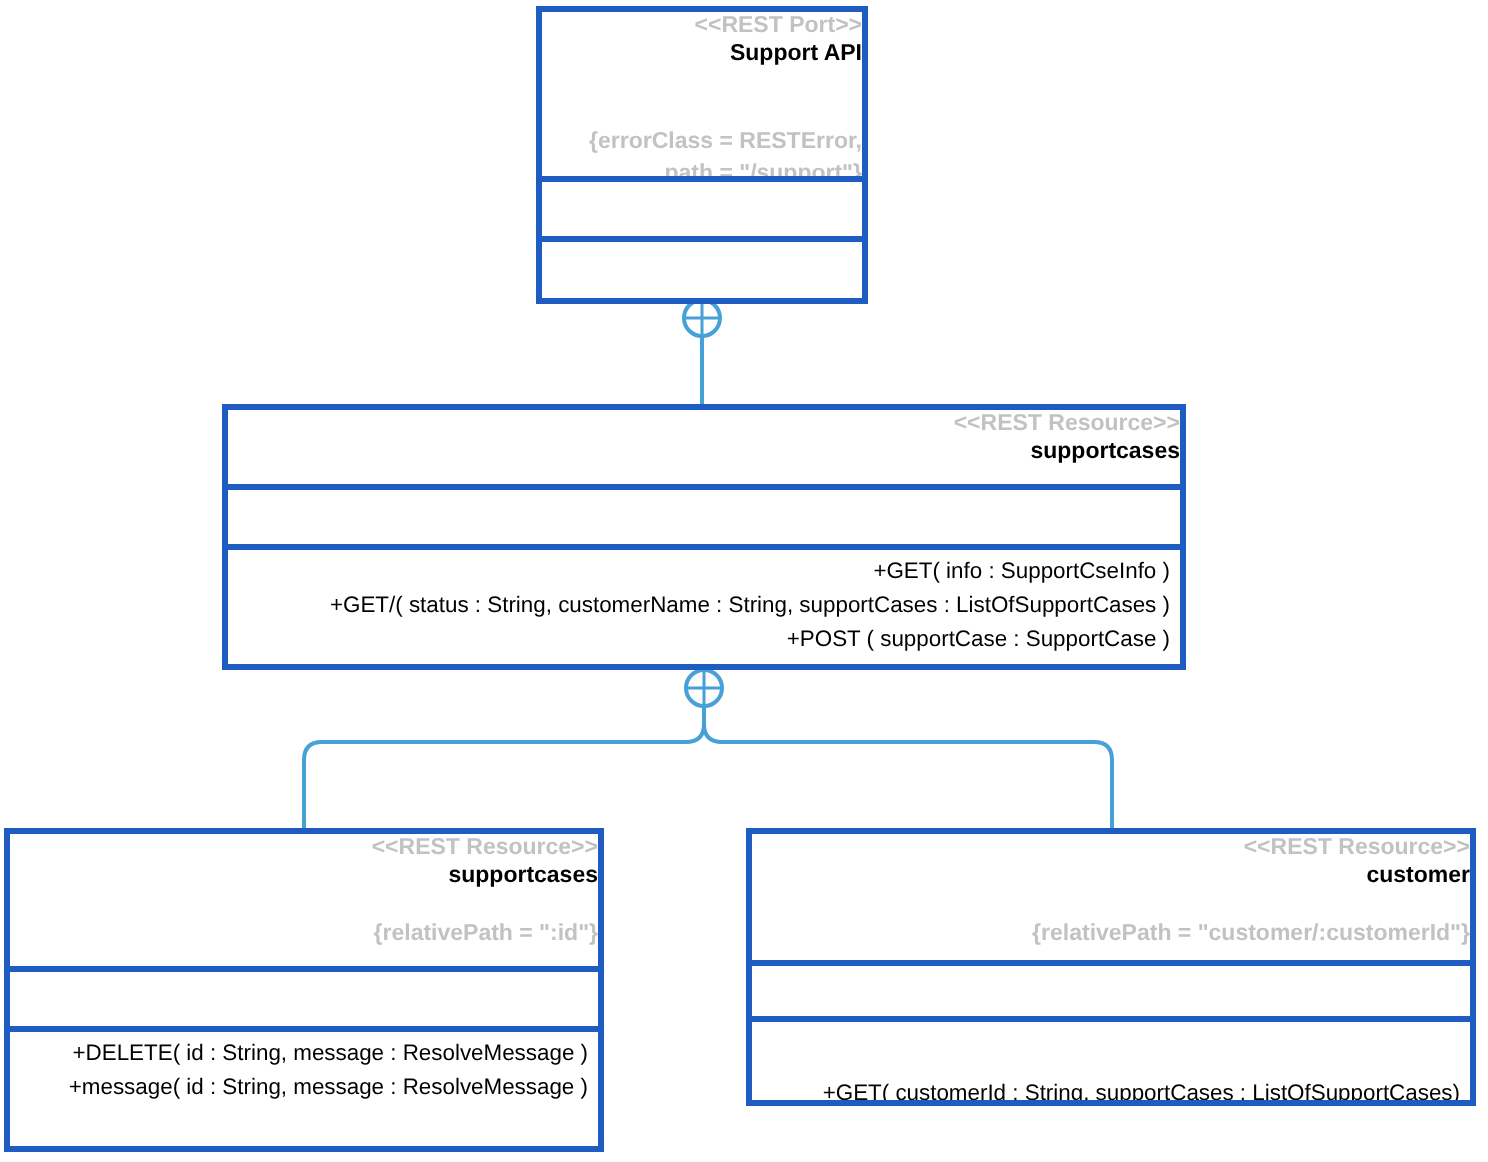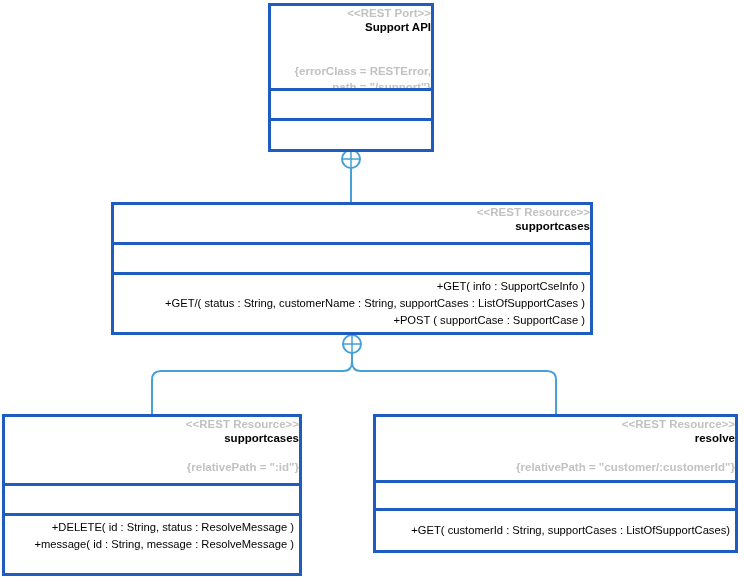--- a/index.html
+++ b/index.html
@@ -111,32 +111,32 @@
   <div class="uml-box" style="left:2px; top:414px; width:300px; height:162px;">
     <div class="comp hdr">
       <div class="stereo">&lt;&lt;REST Resource&gt;&gt;</div>
       <div class="bname">supportcases</div>
       <div class="props props-gap">
         <div>{relativePath = ":id"}</div>
       </div>
     </div>
     <div class="comp" style="height:30px;"></div>
     <div class="comp methods" style="height:60px;">
-      <div class="method-line">+DELETE( id : String, status : ResolveMessage )</div>
+      <div class="method-line">+DELETE( id : String, message : ResolveMessage )</div>
       <div class="method-line">+message( id : String, message : ResolveMessage )</div>
     </div>
   </div>
 
   <div class="uml-box" style="left:373px; top:414px; width:365px; height:139px;">
     <div class="comp hdr">
       <div class="stereo">&lt;&lt;REST Resource&gt;&gt;</div>
-      <div class="bname">resolve</div>
+      <div class="bname">customer</div>
       <div class="props props-gap">
         <div>{relativePath = "customer/:customerId"}</div>
       </div>
     </div>
     <div class="comp" style="height:28px;"></div>
-    <div class="comp methods" style="height:42px; padding-top:11px;">
+    <div class="comp methods" style="height:42px; padding-top:28px;">
       <div class="method-line">+GET( customerId : String, supportCases : ListOfSupportCases)</div>
     </div>
   </div>
 
 </div>
 
 </body></html>

